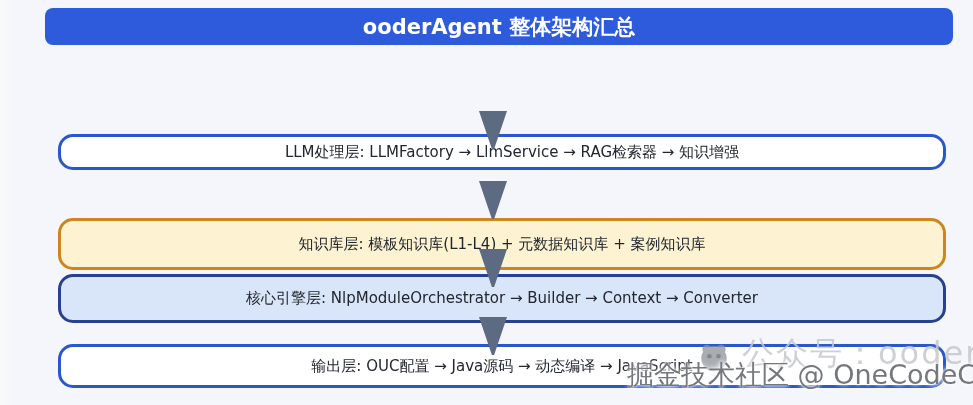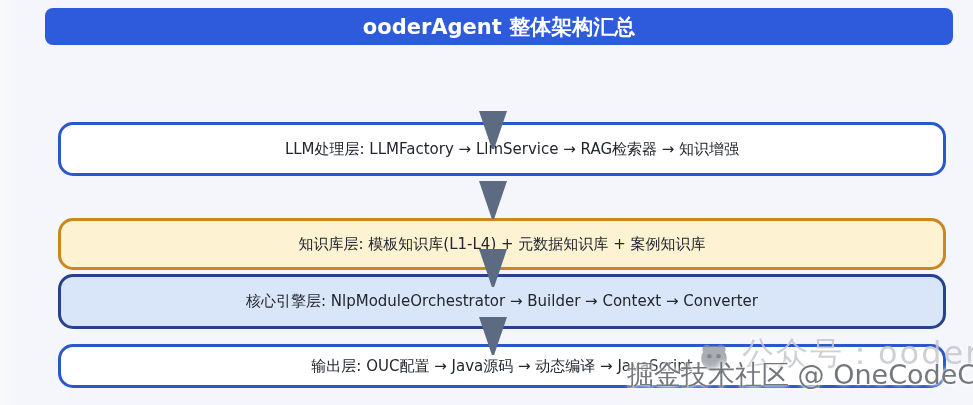--- a/index.html
+++ b/index.html
@@ -56,33 +56,33 @@
 
 <div class="canvas">
 
   <div class="title-bar">
     <span>ooderAgent 整体架构汇总</span>
   </div>
 
 
   <div class="flow-arrow" style="top:111px;"></div>
 
-  <div class="layer white" style="top:122px; height:54px;padding-left:20px;">
+  <div class="layer white" style="top:134px; height:36px;padding-left:20px;">
     <span>LLM处理层: LLMFactory → LlmService → RAG检索器 → 知识增强</span>
   </div>
 
   <div class="flow-arrow" style="top:181px;"></div>
 
   <div class="layer highlight" style="top:218px; height:52px;">
     <span>知识库层: 模板知识库(L1-L4) + 元数据知识库 + 案例知识库</span>
   </div>
 
   <div class="flow-arrow" style="top:249px;"></div>
 
-  <div class="layer blue" style="top:274px; height:55px;">
+  <div class="layer blue" style="top:274px; height:49px;">
     <span>核心引擎层: NlpModuleOrchestrator → Builder → Context → Converter</span>
   </div>
 
   <div class="flow-arrow" style="top:317px;"></div>
 
   <div class="layer white" style="top:344px; height:44px;">
     <span>输出层: OUC配置 → Java源码 → 动态编译 → JavaScript</span>
   </div>
 
   <div class="watermark">

